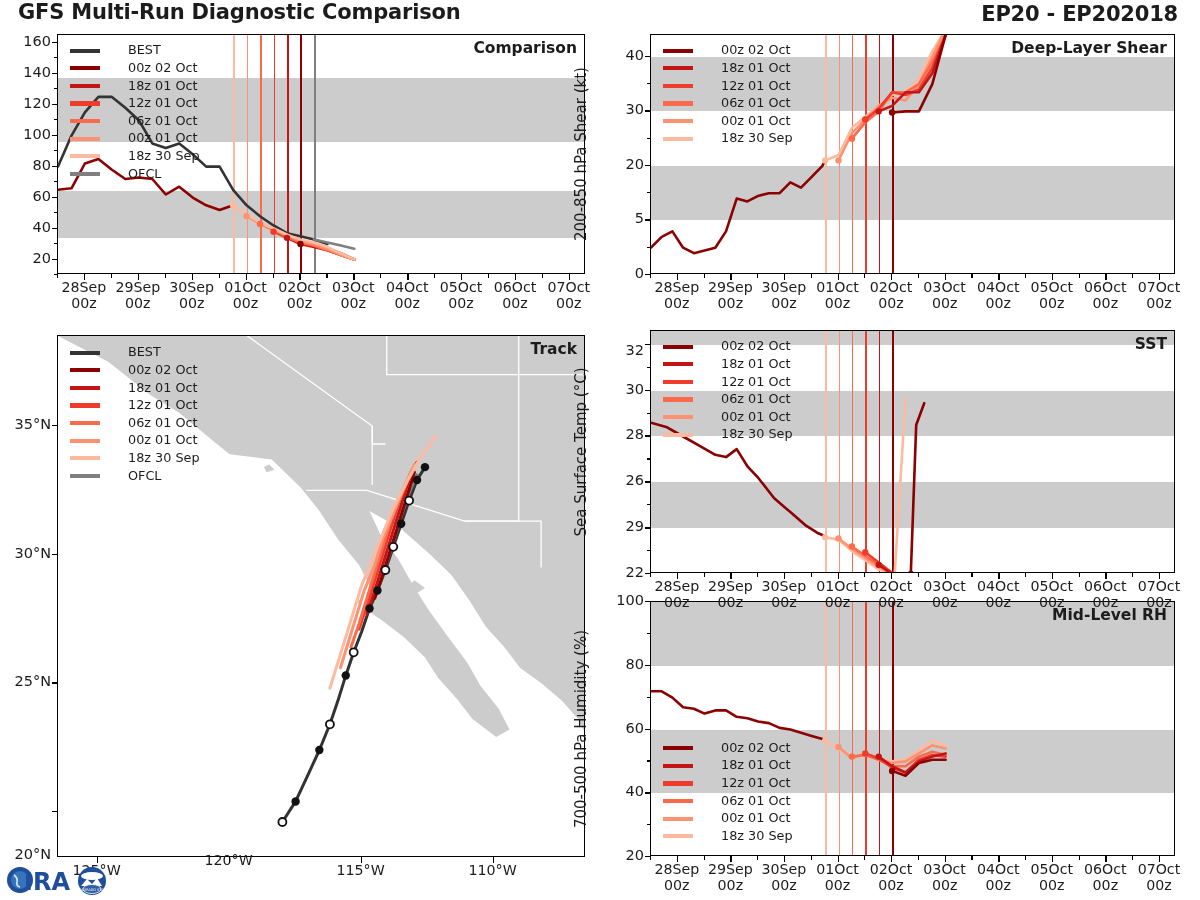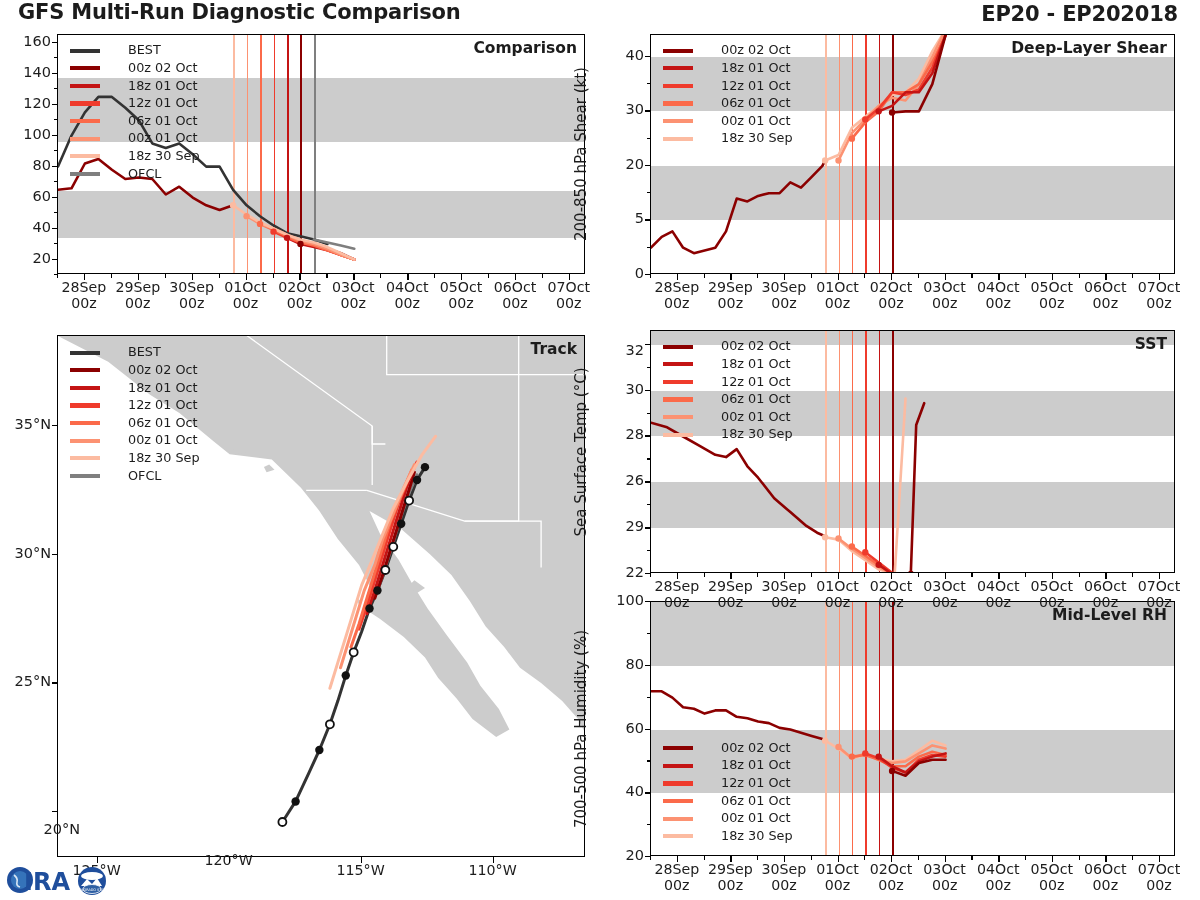--- a/index.html
+++ b/index.html
@@ -576,21 +576,21 @@
     <div class="tickmark" style="left: 917.857px; top: 856px; width: 1.2px; height: 4px;"></div>
     <div class="tickmark" style="left: 944.643px; top: 856px; width: 1.2px; height: 4px;"></div>
     <div class="tickmark" style="left: 971.429px; top: 856px; width: 1.2px; height: 4px;"></div>
     <div class="tickmark" style="left: 998.214px; top: 856px; width: 1.2px; height: 4px;"></div>
     <div class="tickmark" style="left: 1025px; top: 856px; width: 1.2px; height: 4px;"></div>
     <div class="tickmark" style="left: 1051.79px; top: 856px; width: 1.2px; height: 4px;"></div>
     <div class="tickmark" style="left: 1078.57px; top: 856px; width: 1.2px; height: 4px;"></div>
     <div class="tickmark" style="left: 1105.36px; top: 856px; width: 1.2px; height: 4px;"></div>
     <div class="tickmark" style="left: 1132.14px; top: 856px; width: 1.2px; height: 4px;"></div>
     <div class="tickmark" style="left: 1158.93px; top: 856px; width: 1.2px; height: 4px;"></div>
-    <div class="ytick" style="left: -1px; top: 821px; width: 52px; padding-left: 29px;">20°N</div>
+    <div class="ytick" style="left: -1px; top: 846px; width: 52px;">20°N</div>
     <div class="tickmark" style="left: 52px; top: 810.714px; width: 5px; height: 1.4px;"></div>
     <div class="ytick" style="left: -1px; top: 673.143px; width: 52px;">25°N</div>
     <div class="tickmark" style="left: 52px; top: 682.143px; width: 5px; height: 1.4px;"></div>
     <div class="ytick" style="left: -1px; top: 544.571px; width: 52px;">30°N</div>
     <div class="tickmark" style="left: 52px; top: 553.571px; width: 5px; height: 1.4px;"></div>
     <div class="ytick" style="left: -1px; top: 416px; width: 52px;">35°N</div>
     <div class="tickmark" style="left: 52px; top: 425px; width: 5px; height: 1.4px;"></div>
     <div class="xtk" style="left: 56.6px; top: 863px; width: 80px;">125°W</div>
     <div class="tickmark" style="left: 96.6px; top: 857px; width: 1.4px; height: 6px;"></div>
     <div class="xtk" style="left: 188.6px; top: 853px; width: 80px;">120°W</div>

